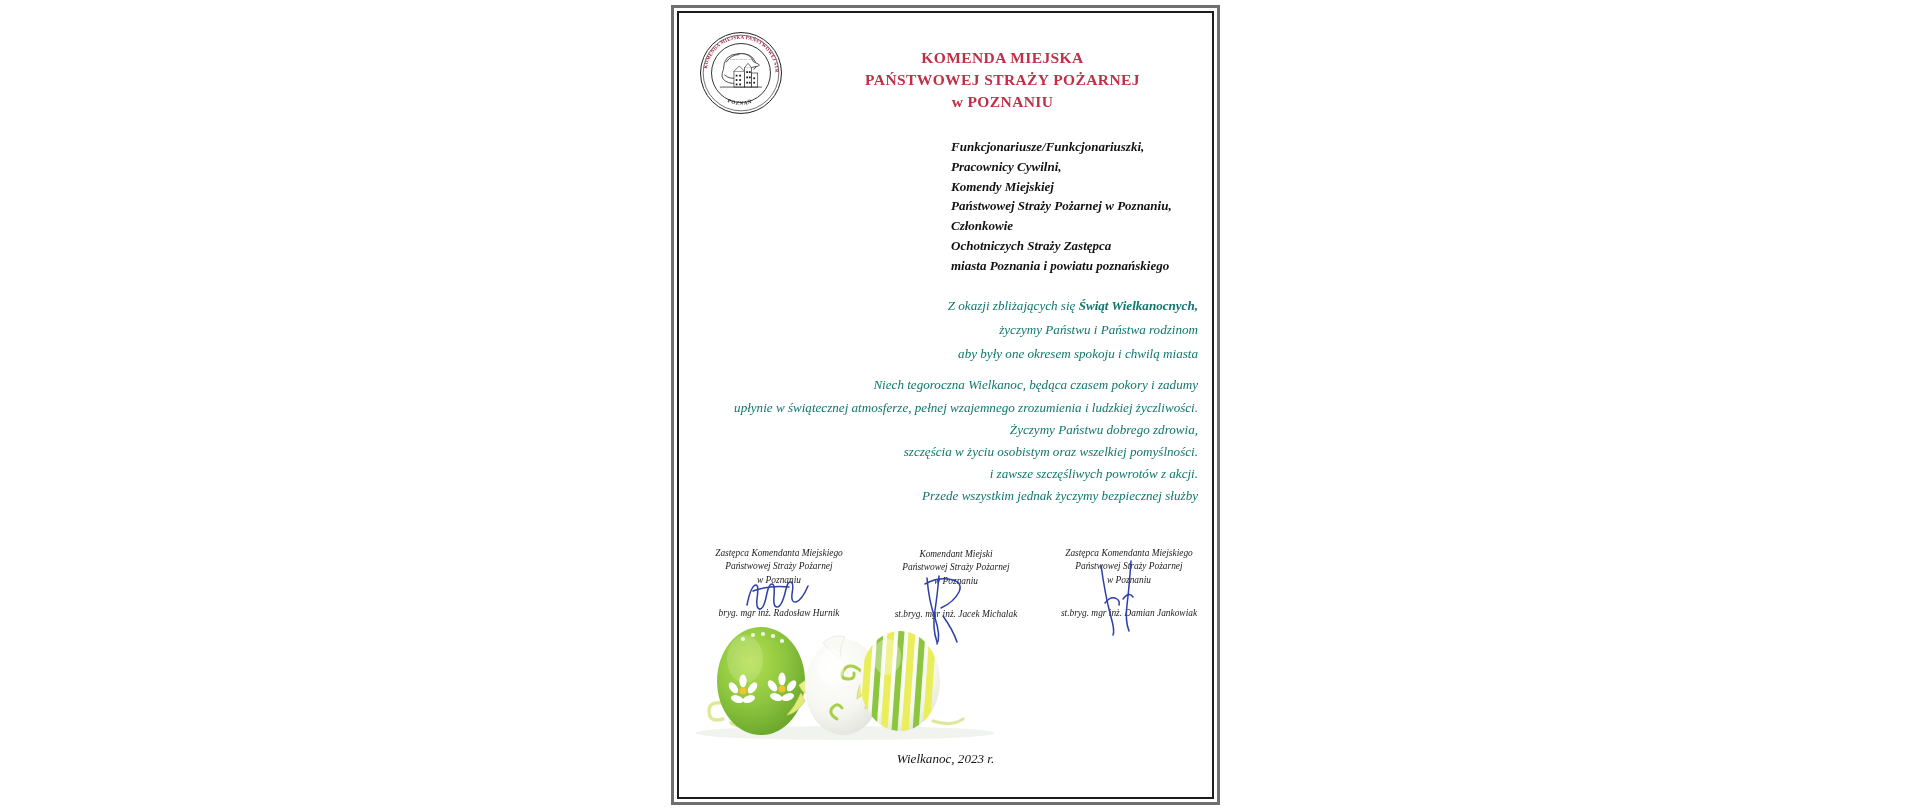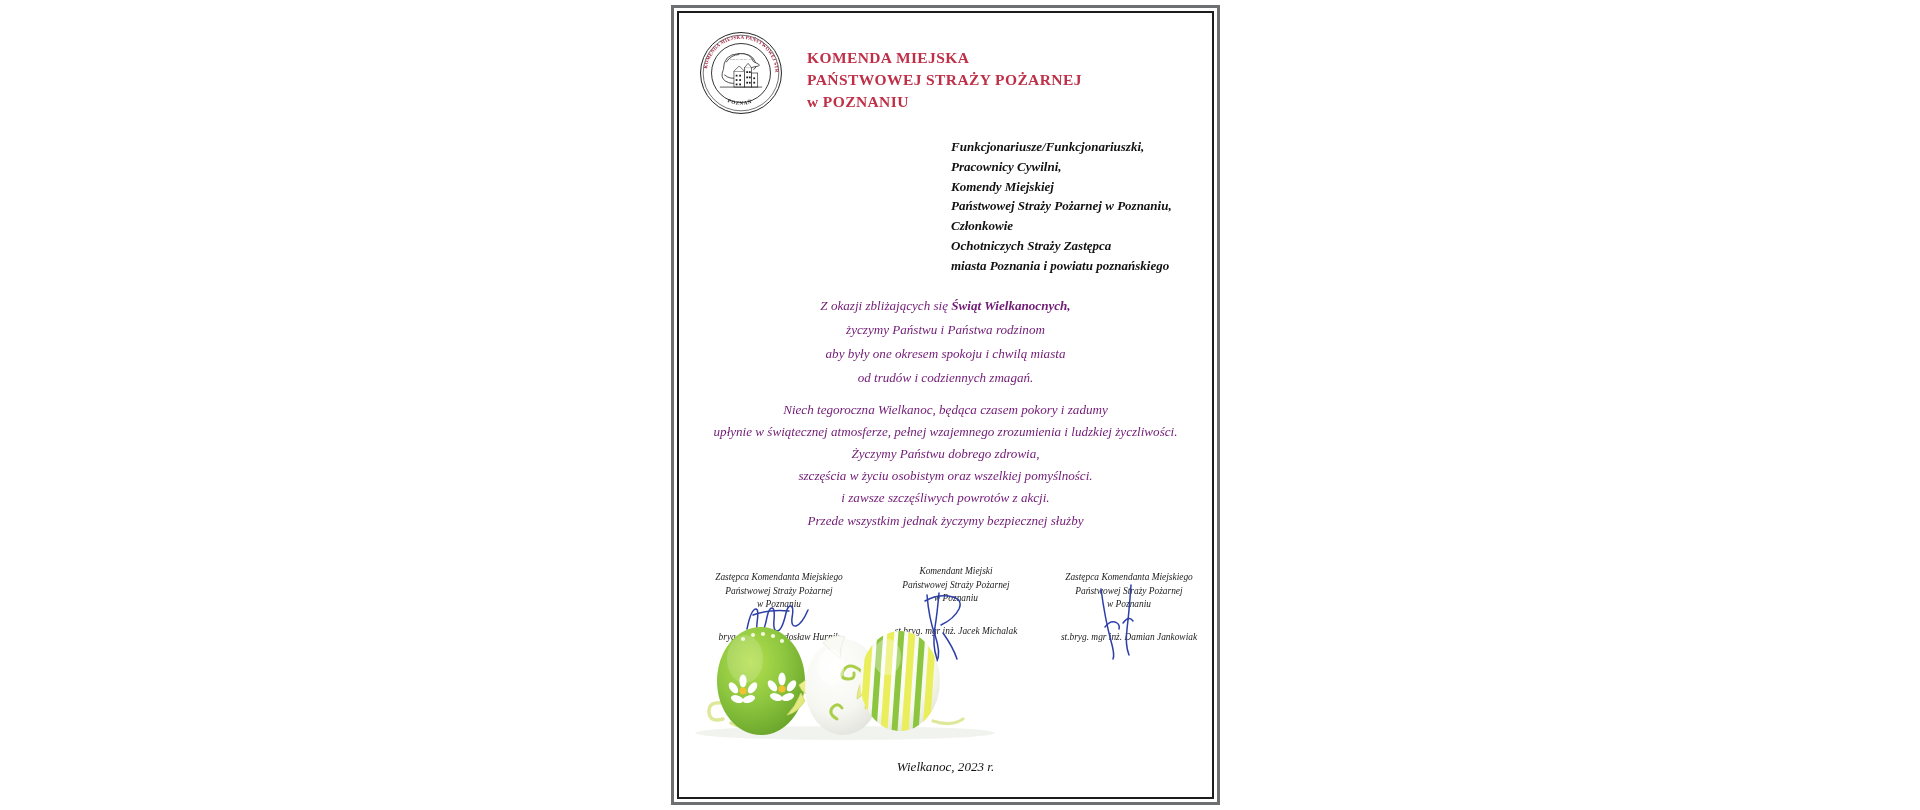--- a/index.html
+++ b/index.html
@@ -56,21 +56,21 @@
   }
   .crest {
     width: 88px;
     height: 88px;
     margin-left: 4px;
     margin-top: 6px;
     flex: 0 0 auto;
   }
   .header-titles {
     flex: 1 1 auto;
-    text-align: left;
+    text-align: center;
     padding-left: 22px;
     padding-top: 24px;
   }
   .header-titles .hline {
     color: #bf2f47;
     font-weight: bold;
     font-size: 15.5px;
     letter-spacing: 0.4px;
     line-height: 1.42;
     white-space: nowrap;
@@ -84,24 +84,24 @@
     font-style: italic;
     font-weight: bold;
     font-size: 13px;
     line-height: 1.52;
     color: #111111;
   }
 
   
   .body-text {
     margin-top: 18px;
-    text-align: center;
+    text-align: right;
     font-style: italic;
     font-size: 13.1px;
-    color: #701a75;
+    color: #0f766e;
   }
   .body-text .bline {
     line-height: 1.62;
     margin: 0;
     padding: 1.5px 0;
   }
   .body-text .bline.tight { padding: 0.5px 0; }
   .body-text .strong { font-weight: bold; }
   .body-gap { height: 8px; }
 
@@ -113,21 +113,21 @@
   }
   .sig {
     position: absolute;
     text-align: center;
     font-style: italic;
     font-size: 9.4px;
     line-height: 1.42;
     color: #1b1b1b;
   }
   .sig-left   { left: 2px;   top: 14px;  width: 168px; }
-  .sig-center { left: 182px; top: 8px;   width: 162px; font-style: italic; }
+  .sig-center { left: 182px; top: 15px;   width: 162px; font-style: italic; }
   .sig-right  { left: 352px; top: 14px;  width: 168px; }
   .sig .sig-name { margin-top: 20px; white-space: nowrap; font-size: 9.4px; }
   .sig-scribble {
     position: absolute;
     pointer-events: none;
   }
 
   
   .eggs {
     position: absolute;
@@ -136,21 +136,21 @@
     width: 549px;
     height: 132px;
     pointer-events: none;
   }
 
   
   .date-line {
     position: absolute;
     left: 0;
     right: 0;
-    bottom: 22px;
+    bottom: 30px;
     text-align: center;
     font-style: italic;
     font-size: 13.1px;
     color: #141414;
   }
 </style>
 </head>
 <body>
 
 <div id="stage">
@@ -227,21 +227,20 @@
           <div>Państwowej Straży Pożarnej w Poznaniu,</div>
           <div>Członkowie</div>
           <div>Ochotniczych Straży Zastępca</div>
           <div>miasta Poznania i powiatu poznańskiego</div>
         </div>
 
         <div class="body-text">
           <div class="bline"><span>Z okazji zbliżających się </span><span class="strong">Świąt Wielkanocnych,</span></div>
           <div class="bline">życzymy Państwu i Państwa rodzinom</div>
           <div class="bline">aby były one okresem spokoju i chwilą miasta</div>
-          <div class="bline">od trudów i codziennych zmagań.</div>
           <div class="body-gap"></div>
           <div class="bline tight">Niech tegoroczna Wielkanoc, będąca czasem pokory i zadumy</div>
           <div class="bline tight">upłynie w świątecznej atmosferze, pełnej wzajemnego zrozumienia i ludzkiej życzliwości.</div>
           <div class="bline tight">Życzymy Państwu dobrego zdrowia,</div>
           <div class="bline tight">szczęścia w życiu osobistym oraz wszelkiej pomyślności.</div>
           <div class="bline tight">i zawsze szczęśliwych powrotów z akcji.</div>
           <div class="bline tight">Przede wszystkim jednak życzymy bezpiecznej służby</div>
         </div>
 
         <div class="signatures">

